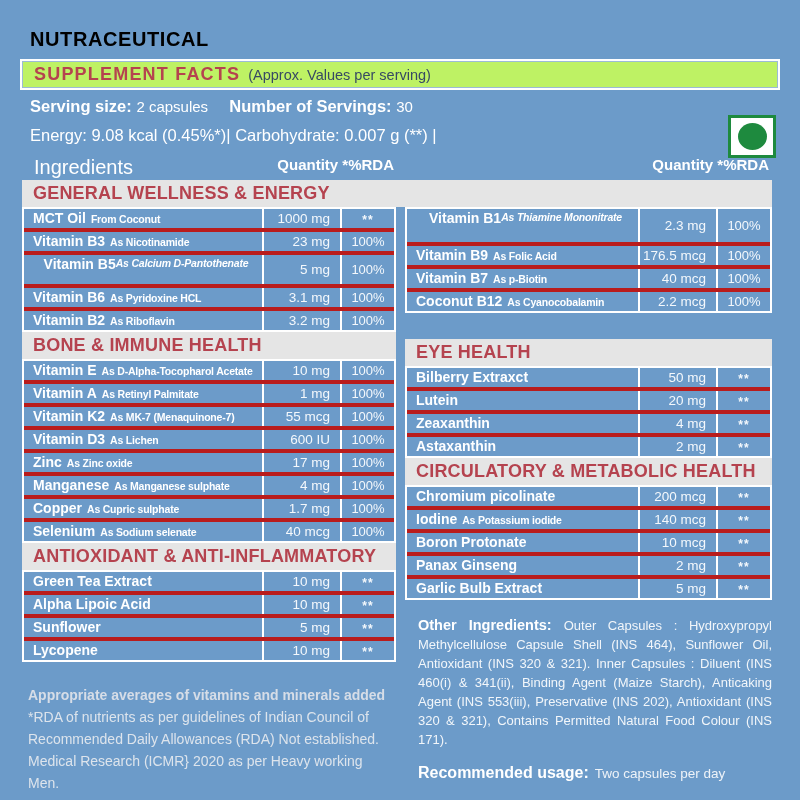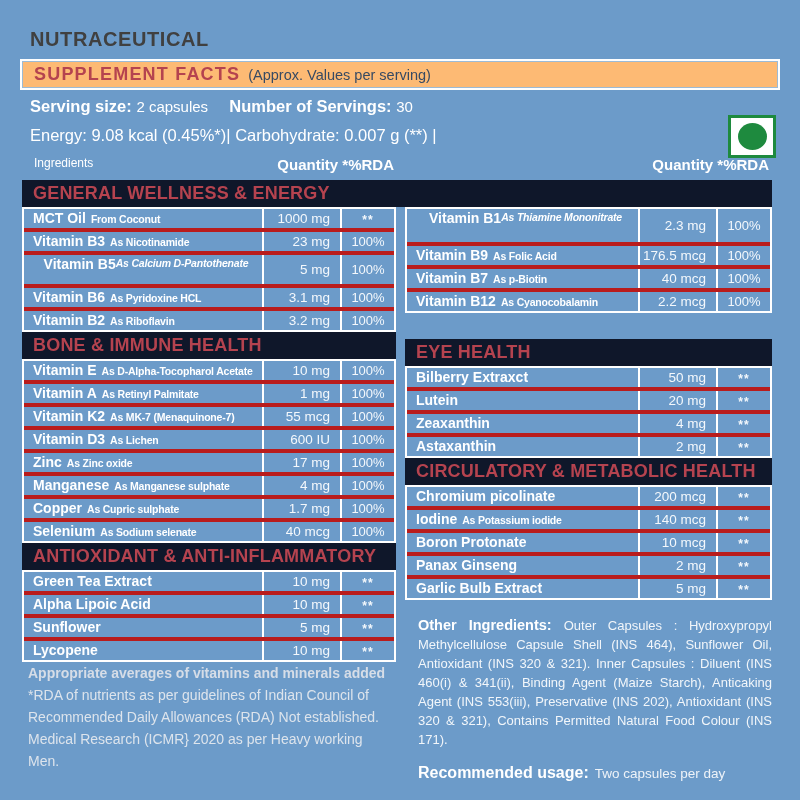--- a/index.html
+++ b/index.html
@@ -10,27 +10,27 @@
     color:#fff;
     width:800px; height:800px;
     overflow:hidden;
     position:relative;
     -webkit-font-smoothing:antialiased;
   }
   .page { width:800px; height:800px; position:relative; }
 
   .title {
     margin:28px 0 0 30px;
-    font-size:20px; font-weight:bold; letter-spacing:.6px; color:#404040;
+    font-size:20px; font-weight:bold; letter-spacing:.6px; color:#000000;
   }
 
   .facts-bar {
     margin:10px 22px 0 22px;
     height:27px;
-    background:#fdba74;
+    background:#bef264;
     border:1px solid #9cbbd6;
     box-shadow:0 0 0 2px #ffffff;
     display:flex; align-items:center;
     padding-left:11px;
   }
   .facts-title { color:#b5434f; font-weight:bold; font-size:18px; letter-spacing:1.2px; }
   .facts-note  { color:#374a63; font-size:14.5px; margin-left:8px; }
 
   .serving { margin:9px 0 0 30px; font-size:16.5px; }
   .serving .lbl { font-weight:bold; }
@@ -41,26 +41,26 @@
 
   .veg-mark {
     position:absolute; top:87px; right:24px;
     width:48px; height:43px; background:#fff;
     border:3px solid #1e8a3e;
     display:flex; align-items:center; justify-content:center;
   }
   .veg-dot { width:29px; height:27px; border-radius:50%; background:#1e8a3e; }
 
   .cols-header { position:relative; height:19px; margin-top:9px; font-size:15px; }
-  .ch-ing  { position:absolute; left:34px; top:0; font-size:12px; }
+  .ch-ing  { position:absolute; left:34px; top:0; font-size:20px; }
   .ch-ql   { position:absolute; right:406px; top:0; font-weight:bold; }
   .ch-qr   { position:absolute; right:31px;  top:0; font-weight:bold; }
 
   .section-bar {
-    background:#0f172a; height:27px;
+    background:#e5e5e5; height:27px;
     display:flex; align-items:center;
     padding-left:11px;
     color:#b5434f; font-weight:bold; font-size:18px; letter-spacing:.2px;
     white-space:nowrap; overflow:hidden;
   }
   .full-bar { margin:5px 28px 0 22px; }
 
   .columns { display:flex; margin:0 28px 0 22px; gap:9px; align-items:flex-start; }
   .col { display:flex; flex-direction:column; }
   .col-left  { flex:0 0 374px; width:374px; }
@@ -88,21 +88,21 @@
   .crda {
     flex:0 0 52px; width:52px;
     align-items:center; justify-content:center;
     font-size:13px; color:#f4f8fc;
   }
   .crda.stars { font-size:12px; letter-spacing:1px; font-weight:bold; padding-top:3px; }
   .trow.dbl { min-height:33px; }
 
   .col-gap { height:26px; }
 
-  .footnotes { padding-left:6px; font-size:14px; line-height:22px; color:#dde4ec; }
+  .footnotes { margin-top:22px; padding-left:6px; font-size:14px; line-height:22px; color:#dde4ec; }
   .footnotes .fn-bold { font-weight:bold; color:#d6dde7; }
 
   .other-ing {
     margin-top:16px; padding-left:13px;
     font-size:13px; line-height:19px; text-align:justify; color:#f2f6fa;
   }
   .other-ing .o-label { font-weight:bold; font-size:14.5px; color:#fff; }
 
   .usage { margin-top:15px; padding-left:13px; }
   .usage .u-label { font-weight:bold; font-size:16px; color:#fff; }
@@ -320,21 +320,21 @@
           <div class="trow">
             <div class="cell cname">
               <span class="rname">Vitamin B7</span>
               <span class="rsub">As p-Biotin</span>
             </div>
             <div class="cell cqty">40 mcg</div>
             <div class="cell crda">100%</div>
           </div>
           <div class="trow">
             <div class="cell cname">
-              <span class="rname">Vitamin B12</span>
+              <span class="rname">Coconut B12</span>
               <span class="rsub">As Cyanocobalamin</span>
             </div>
             <div class="cell cqty">2.2 mcg</div>
             <div class="cell crda">100%</div>
           </div>
         </div>
         <div class="col-gap"></div>
         <div class="section-bar">
           <span>EYE HEALTH</span>
         </div>

